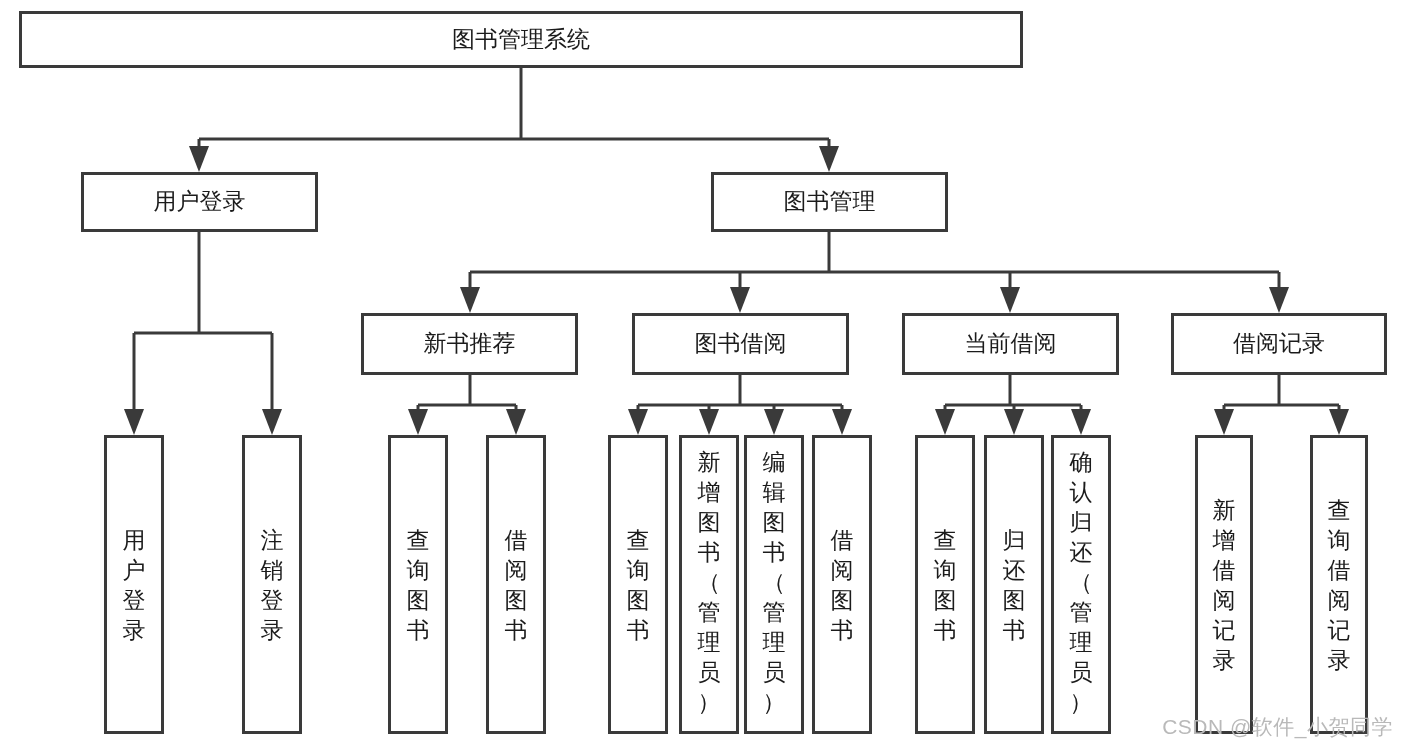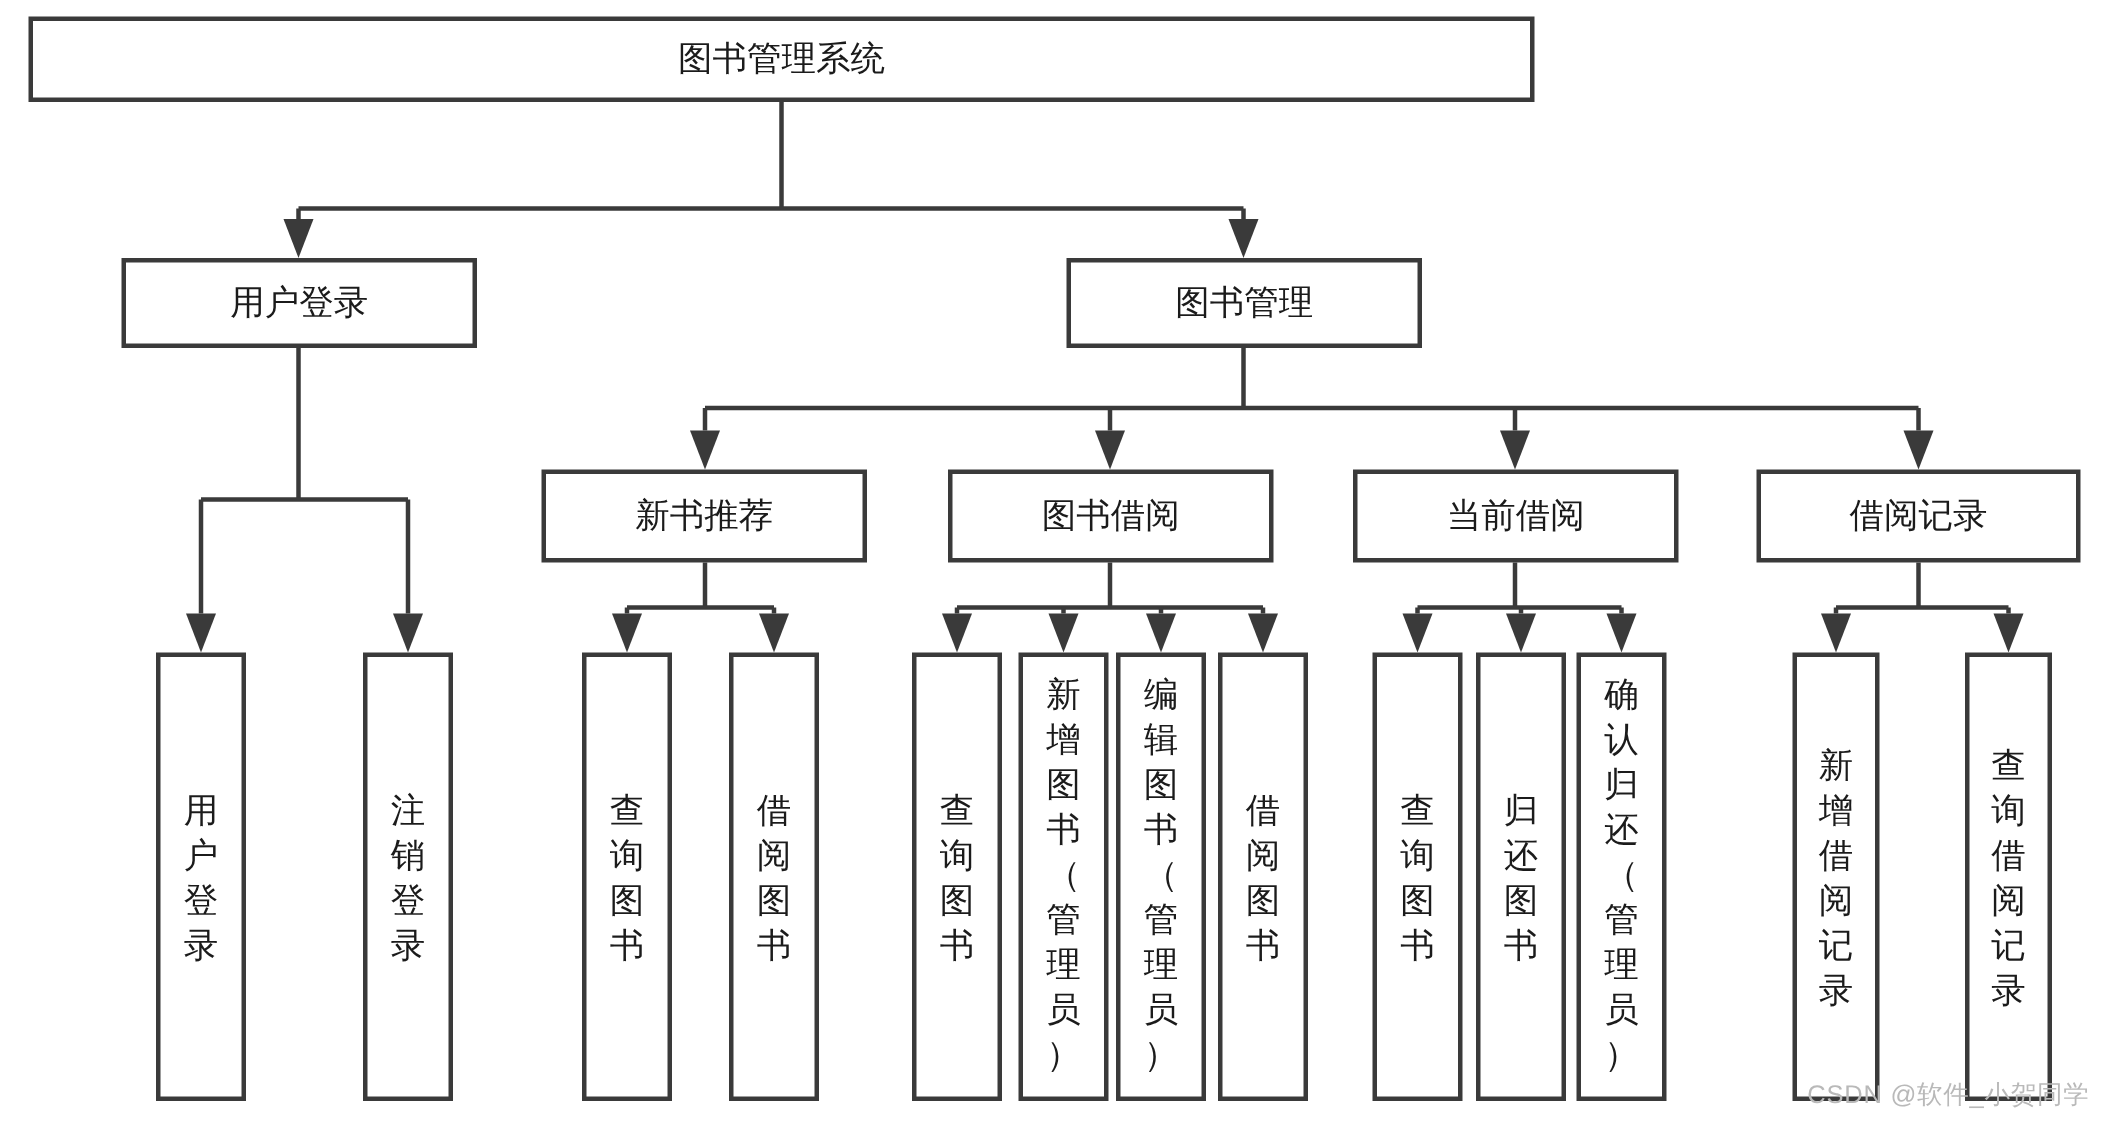--- a/index.html
+++ b/index.html
@@ -53,21 +53,21 @@
     font-family: "Liberation Sans", "DejaVu Sans", sans-serif;
     font-size: 23px;
     fill: #1b1b1b;
     text-anchor: middle;
   }
   .watermark-text {
     position: absolute;
     right: 12px;
     bottom: 6px;
     font-family: "Liberation Sans", "DejaVu Sans", sans-serif;
-    font-size: 17px;
+    font-size: 21px;
     color: #b9b9b9;
     letter-spacing: 0.5px;
     white-space: nowrap;
     user-select: none;
   }
 </style>
 </head>
 <body>
 
 <div id="diagram-root">

